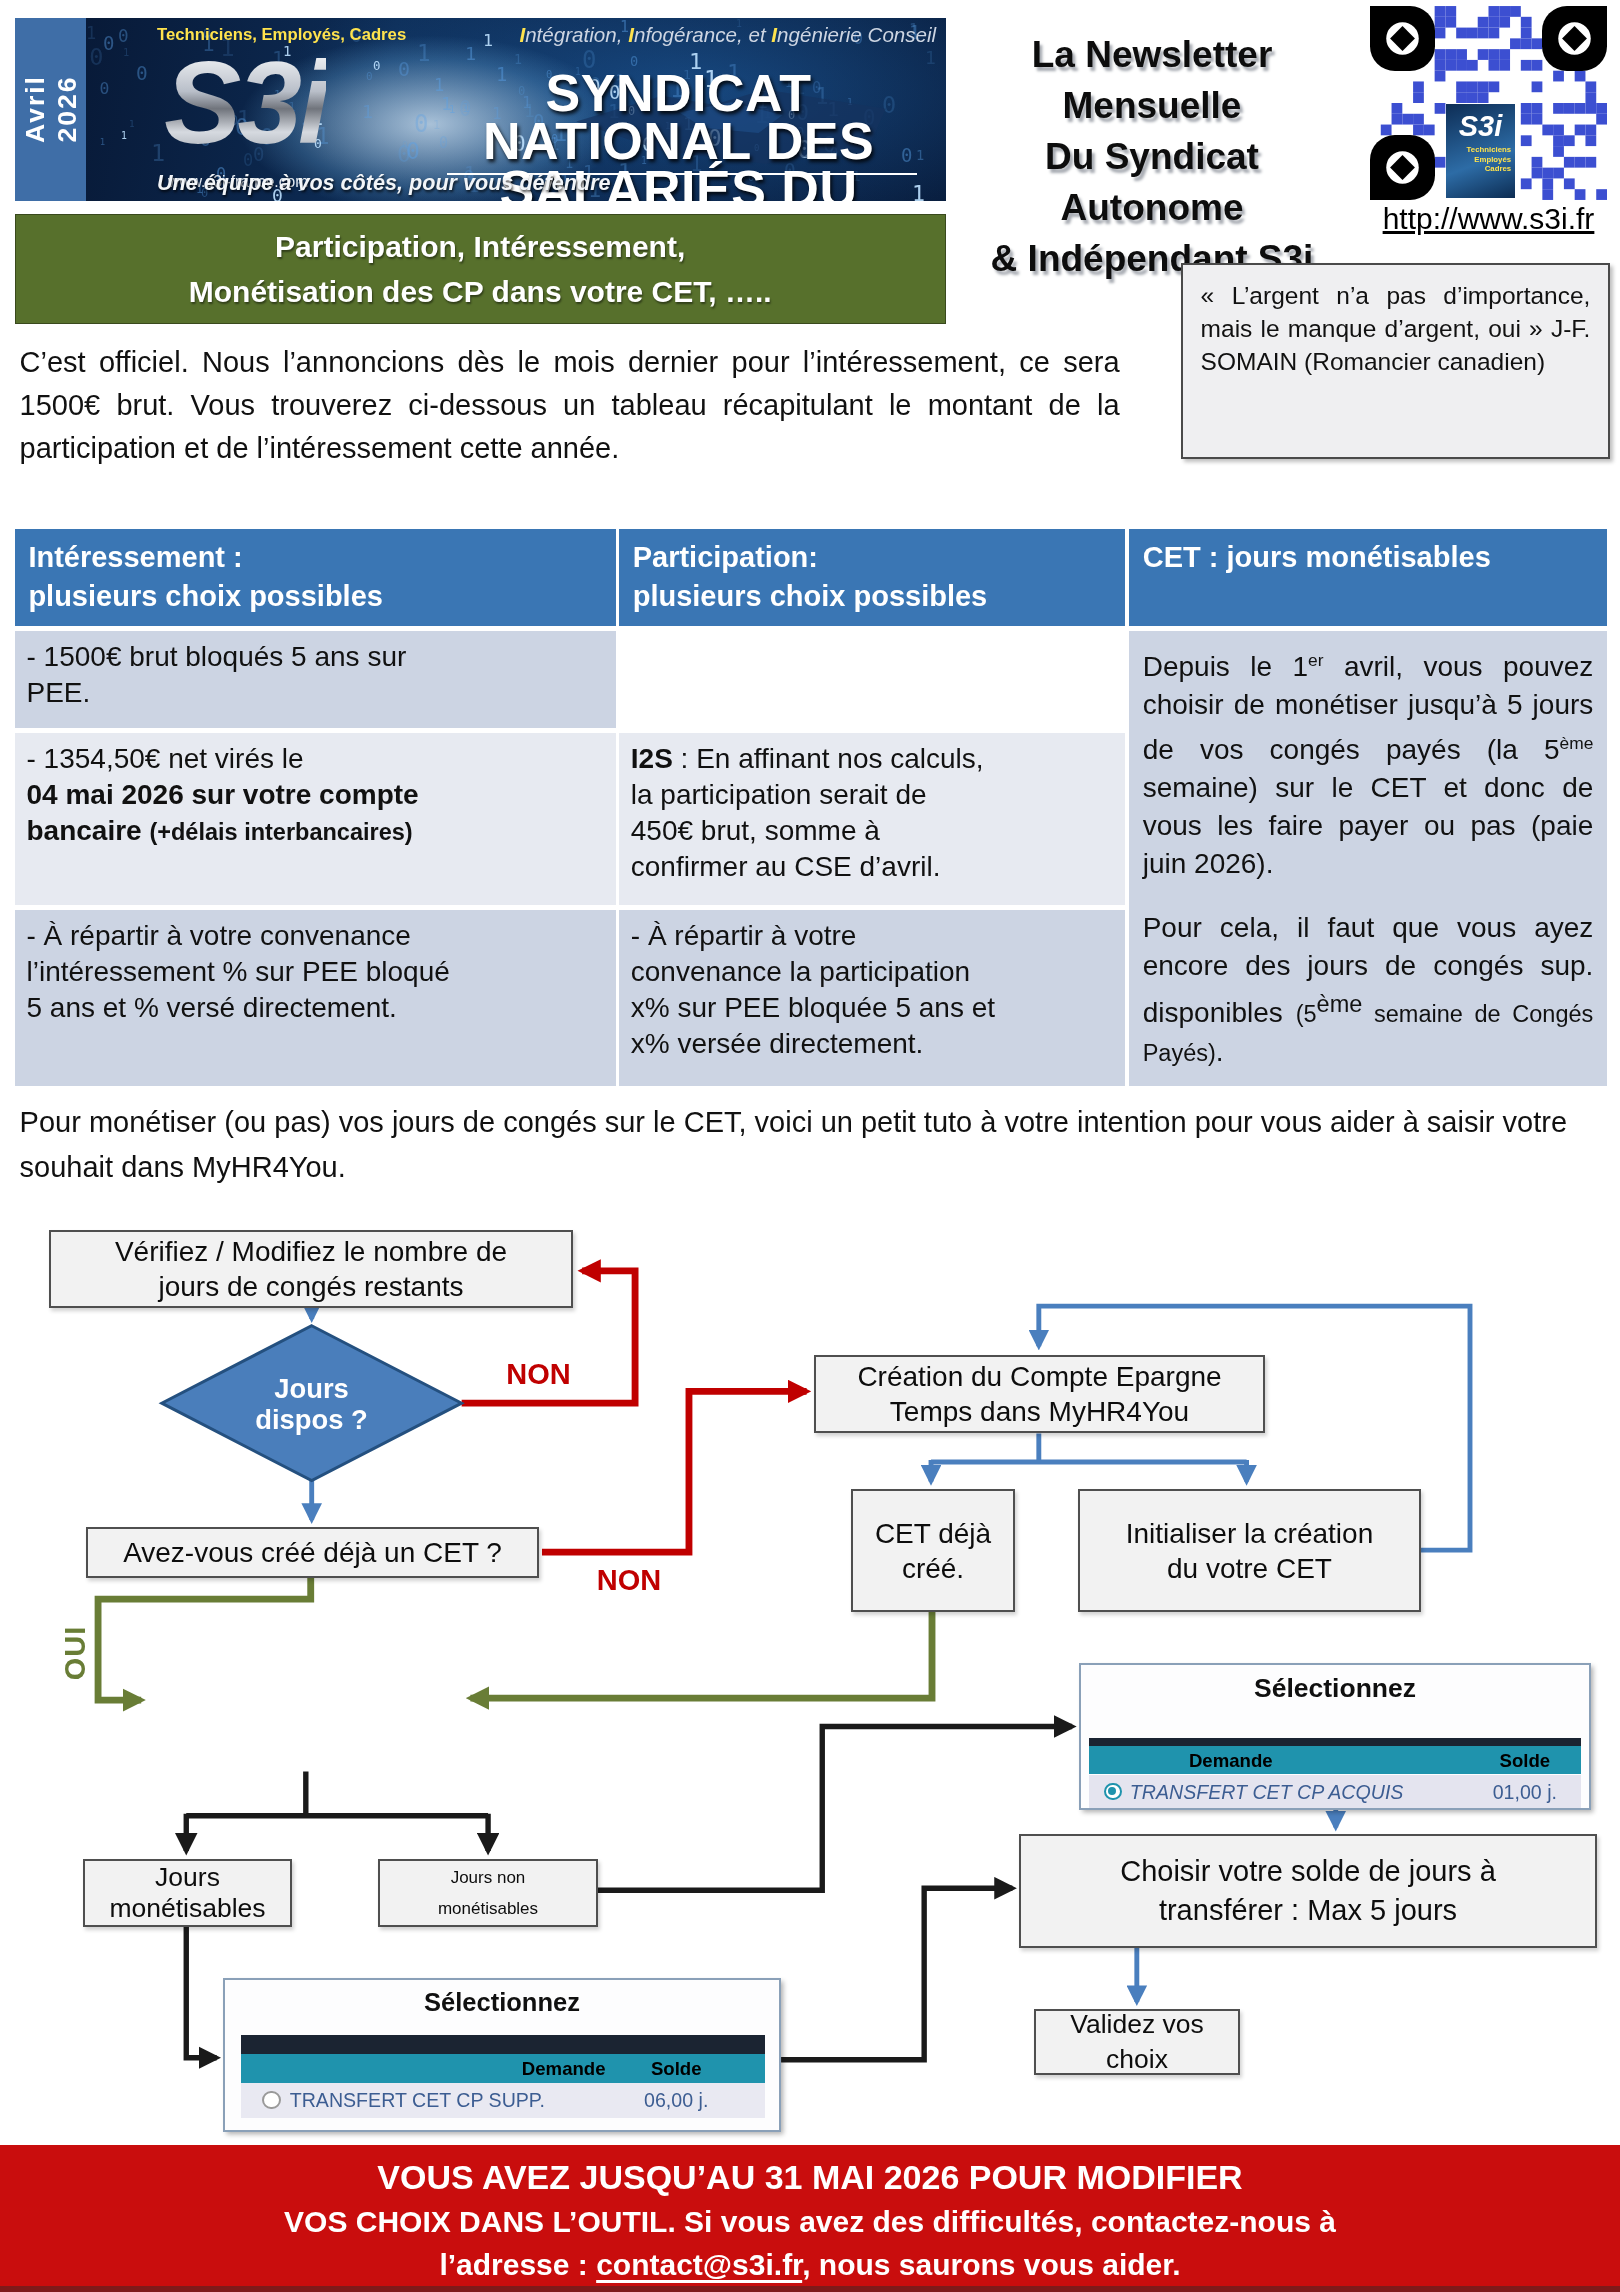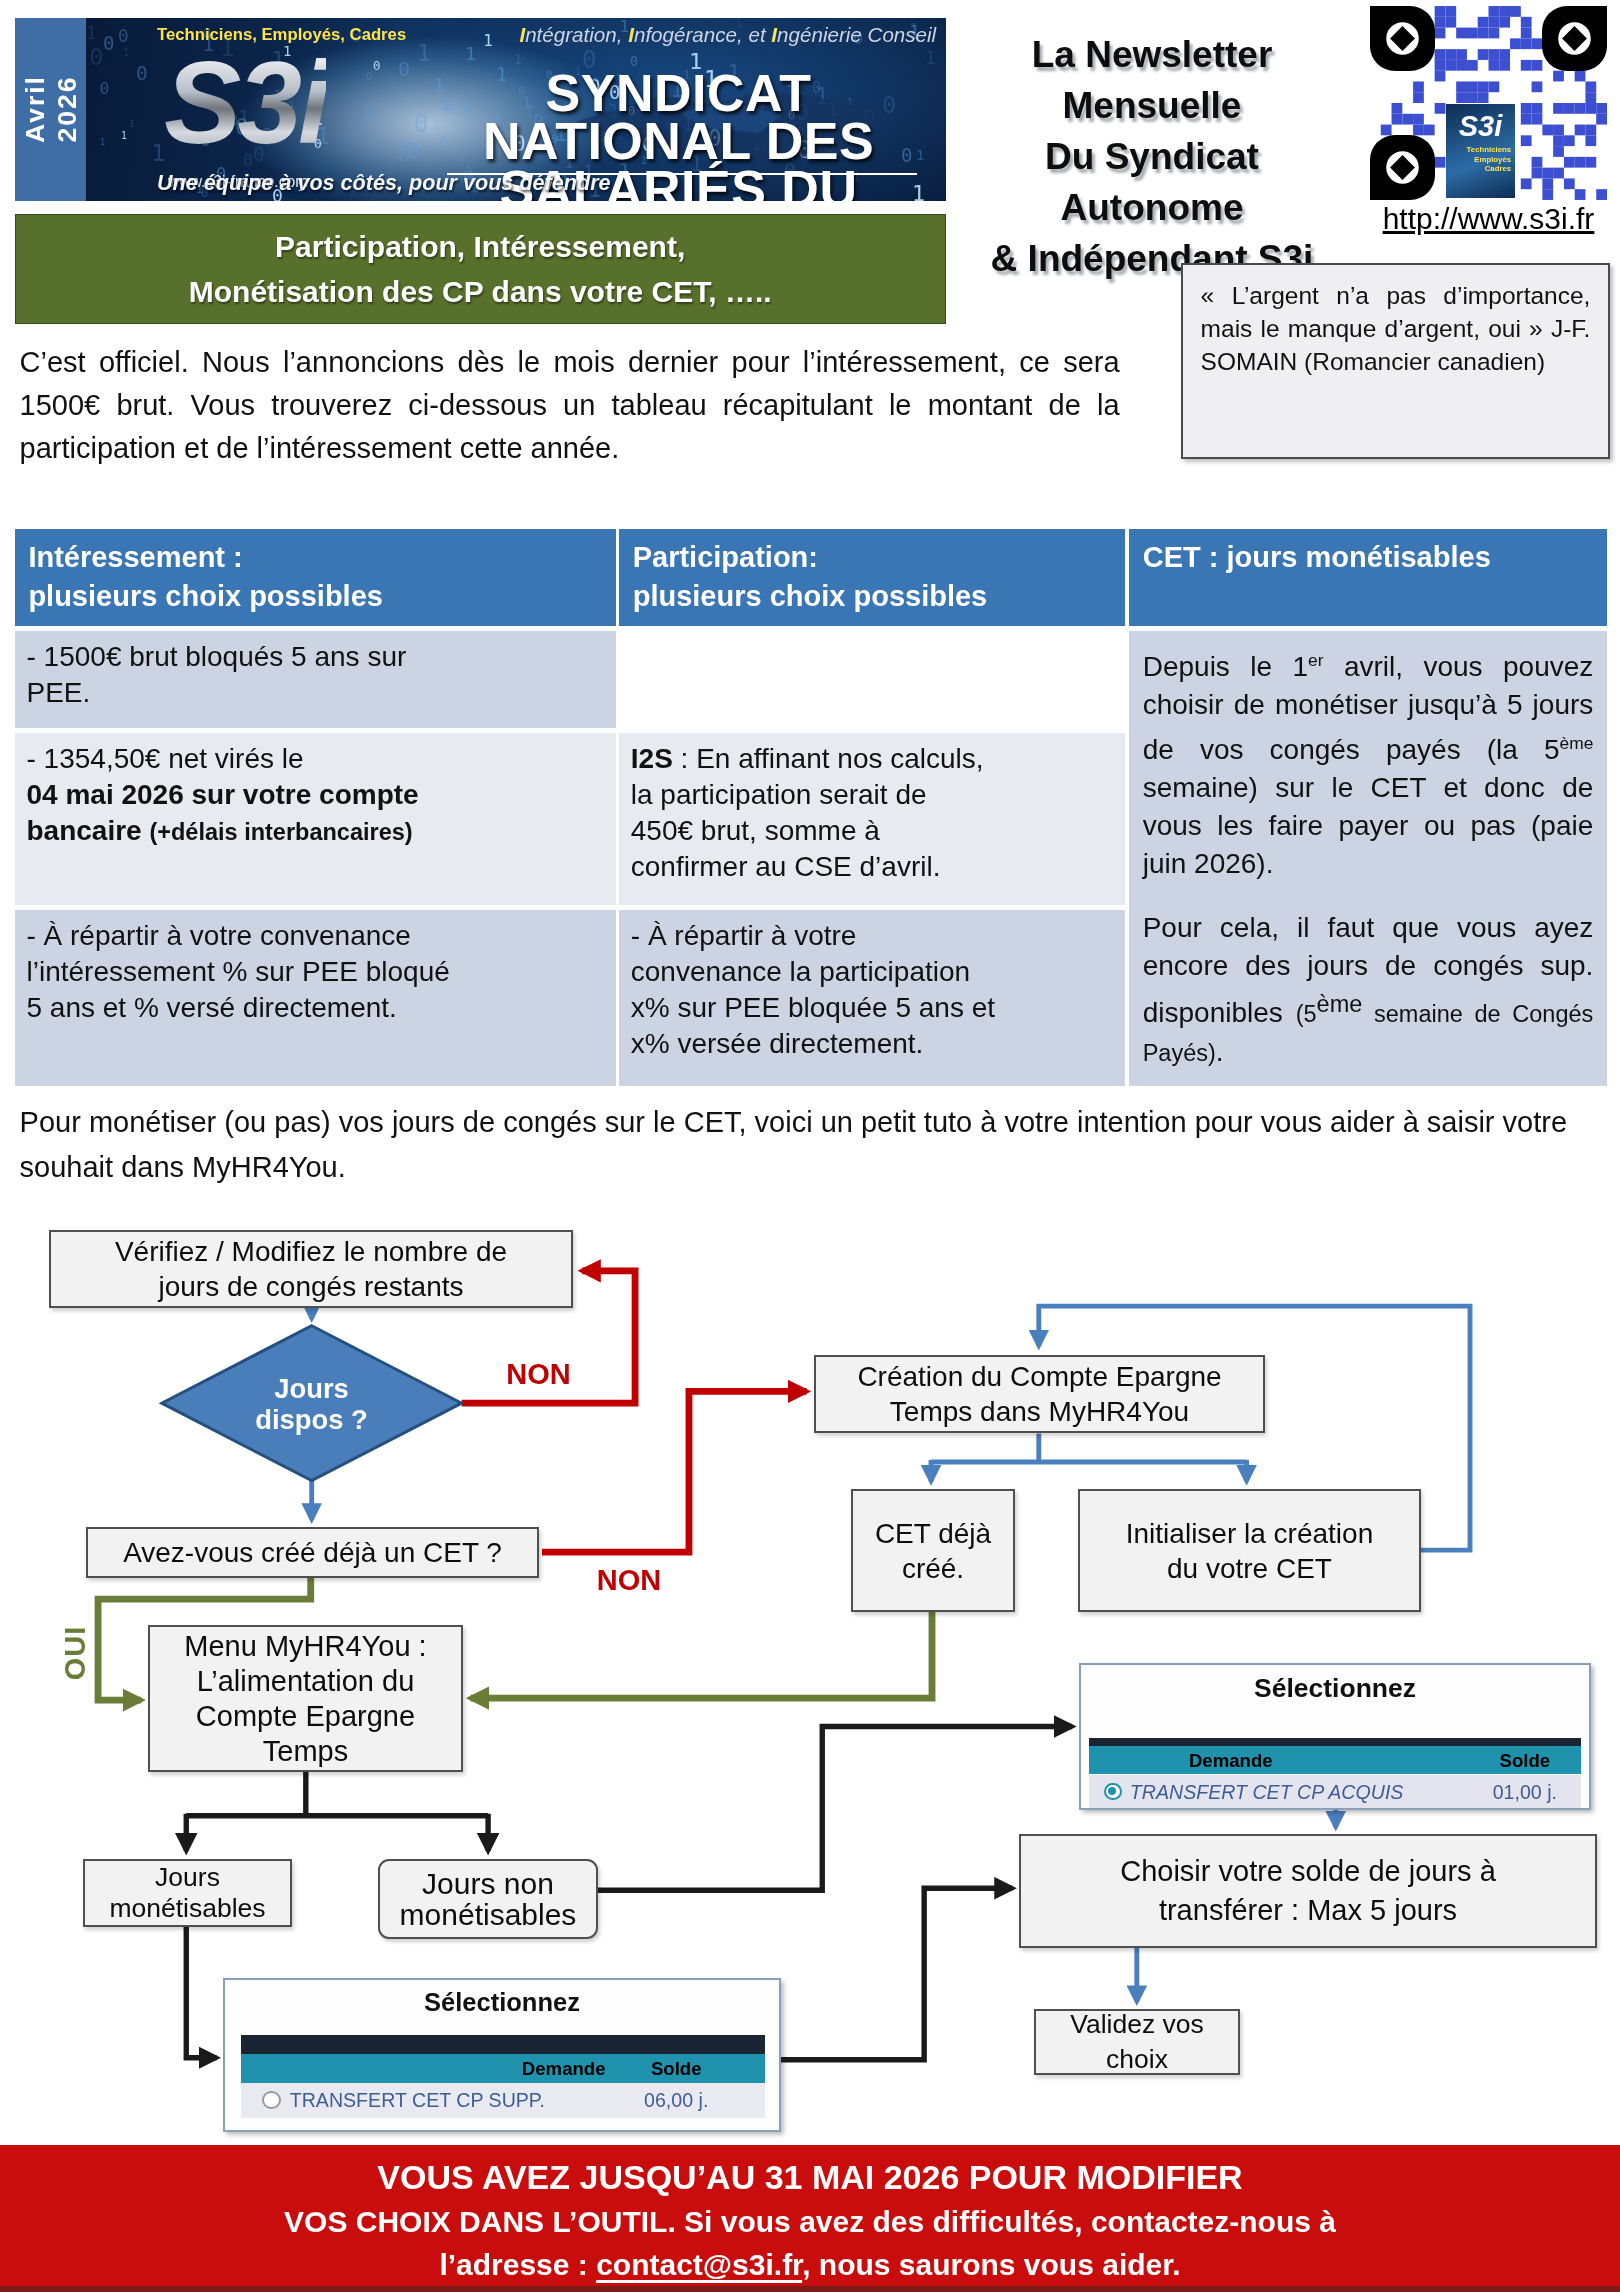--- a/index.html
+++ b/index.html
@@ -503,27 +503,23 @@
     <div class="edge-label" style="left:580px;top:349px;width:98px;">NON</div>
     <div class="edge-label" id="lbl-oui" style="left:45px;top:397px;width:59px;height:82px;">
       <span class="rot">OUI</span>
     </div>
     <div class="fbox pre" style="left:814px;top:140px;width:451px;height:78px;">Création du Compte Epargne
 Temps dans MyHR4You</div>
     <div class="fbox pre" style="left:851px;top:274px;width:164px;height:123px;">CET déjà
 créé.</div>
     <div class="fbox pre" style="left:1078px;top:274px;width:343px;height:123px;">Initialiser la création
 du votre CET</div>
-    <div class="fbox pre" style="left:148px;top:410px;width:315px;height:147px;font-size:29px;">Menu MyHR4You :
-L’alimentation du
-Compte Epargne
-Temps</div>
     <div class="fbox pre" style="left:83px;top:644px;width:209px;height:68px;font-size:26.5px;line-height:31px;">Jours
 monétisables</div>
-    <div class="fbox pre" style="left:378px;top:644px;width:220px;height:80px;font-size:30px;line-height:31px;border-radius:11px;">Jours non
+    <div class="fbox pre" style="left:378px;top:644px;width:220px;height:68px;font-size:17px;line-height:31px;">Jours non
 monétisables</div>
 
     <div class="panel" style="left:1079px;top:448px;width:512px;height:147px;">
       <div class="ptitle" style="margin-top:7.8px;">Sélectionnez</div>
       <div class="navy-bar" style="left:7.8px;top:73px;width:492px;height:8.8px;"></div>
       <div class="teal-bar" style="left:7.8px;top:81px;width:492px;height:28px;">
         <span style="left:0;width:284px;">Demande</span>
         <span style="left:382px;width:108px;">Solde</span>
       </div>
       <div class="prow" style="left:7.8px;top:110px;width:492px;height:33px;">

